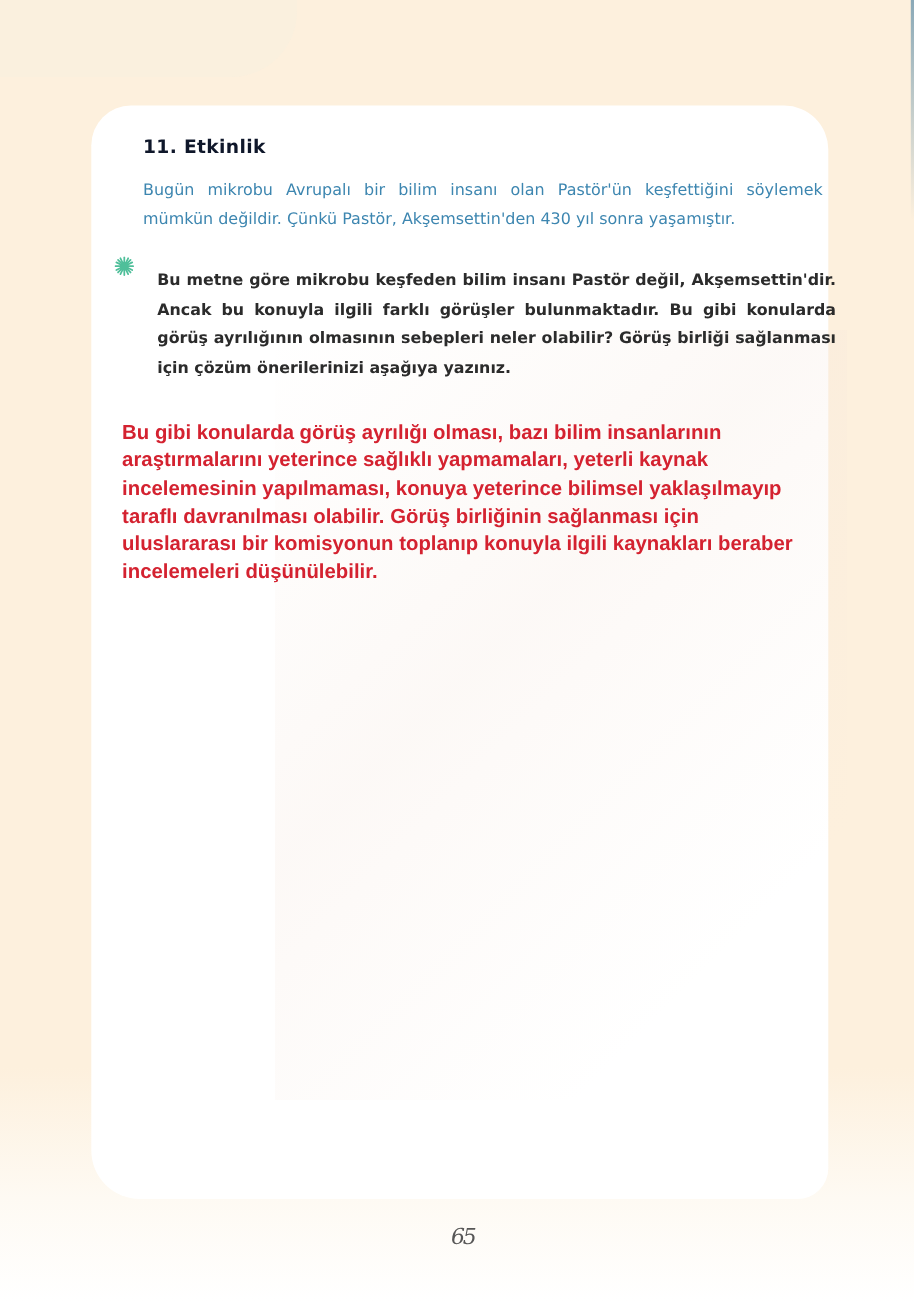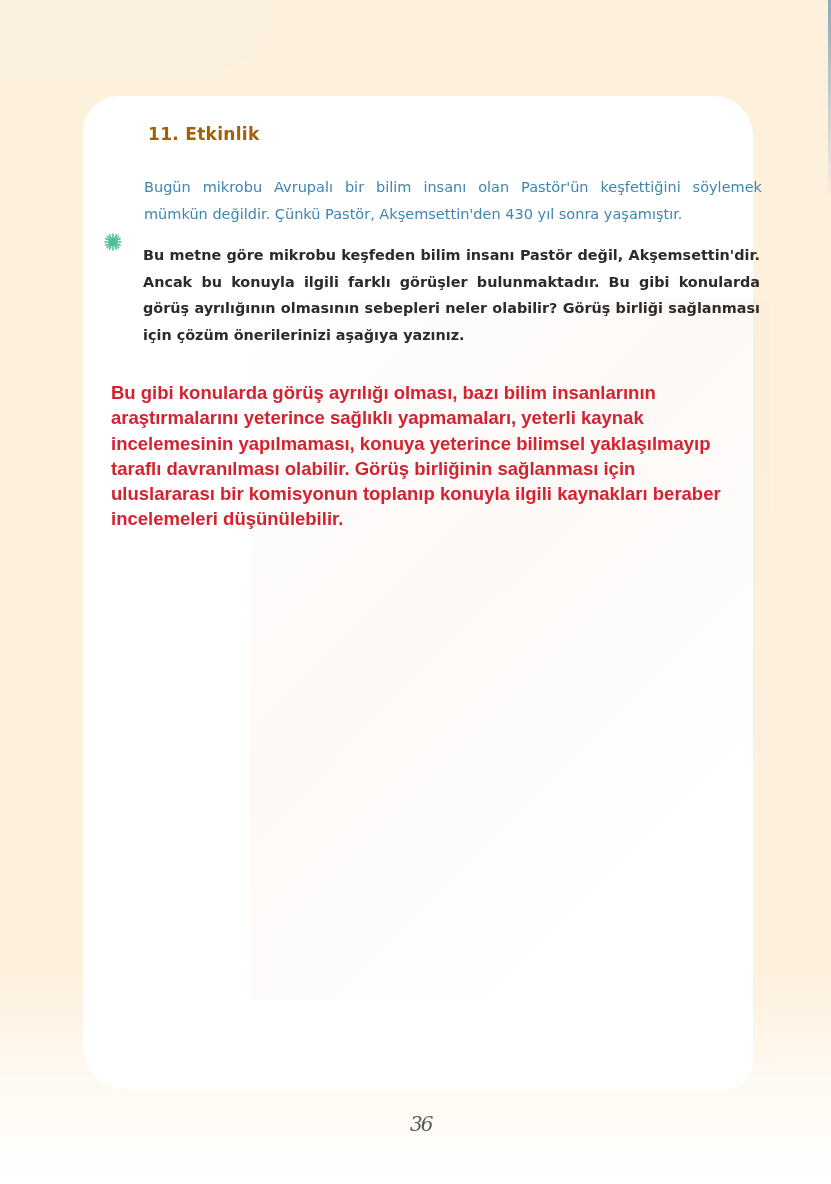--- a/index.html
+++ b/index.html
@@ -32,41 +32,41 @@
       position: absolute;
       left: 83px;
       top: 96px;
       width: 670px;
       height: 994px;
       background: #ffffff;
       border-radius: 36px 40px 28px 44px;
     }
     .activity-title {
       position: absolute;
-      left: 148px;
+      left: 130px;
       top: 124px;
       font-family: "DejaVu Sans", sans-serif;
       font-weight: bold;
       font-size: 17px;
-      color: #a16207;
+      color: #0f172a;
       letter-spacing: 0.3px;
       text-align: right;
     }
     .intro {
       position: absolute;
       left: 130px;
       top: 160px;
       width: 618px;
       font-family: "DejaVu Sans", sans-serif;
       font-size: 14.5px;
       line-height: 27px;
       color: #3d86b0;
       text-align: justify;
       text-align-last: left;
-      margin: 14px;
+      margin: 0;
     }
     .question {
       position: absolute;
       left: 131px;
       top: 230px;
       width: 617px;
       font-family: "DejaVu Sans", sans-serif;
       font-weight: bold;
       font-size: 14.4px;
       line-height: 26.5px;
@@ -141,13 +141,13 @@
       <line x1="16.2" y1="5.5" x2="1.8" y2="12.5"></line>
     </g>
     <circle cx="9" cy="9" r="4" fill="#4fbf9a"></circle>
   </svg>
 </span>
 
 <p class="question">Bu metne göre mikrobu keşfeden bilim insanı Pastör değil, Akşemsettin'dir. Ancak bu konuyla ilgili farklı görüşler bulunmaktadır. Bu gibi konularda görüş ayrılığının olmasının sebepleri neler olabilir? Görüş birliği sağlanması için çözüm önerilerinizi aşağıya yazınız.</p>
 
 <p class="answer">Bu gibi konularda görüş ayrılığı olması, bazı bilim insanlarının araştırmalarını yeterince sağlıklı yapmamaları, yeterli kaynak incelemesinin yapılmaması, konuya yeterince bilimsel yaklaşılmayıp taraflı davranılması olabilir. Görüş birliğinin sağlanması için uluslararası bir komisyonun toplanıp konuyla ilgili kaynakları beraber incelemeleri düşünülebilir.</p>
 
-<div class="page-number">36</div>
+<div class="page-number">65</div>
 
 </body></html>

